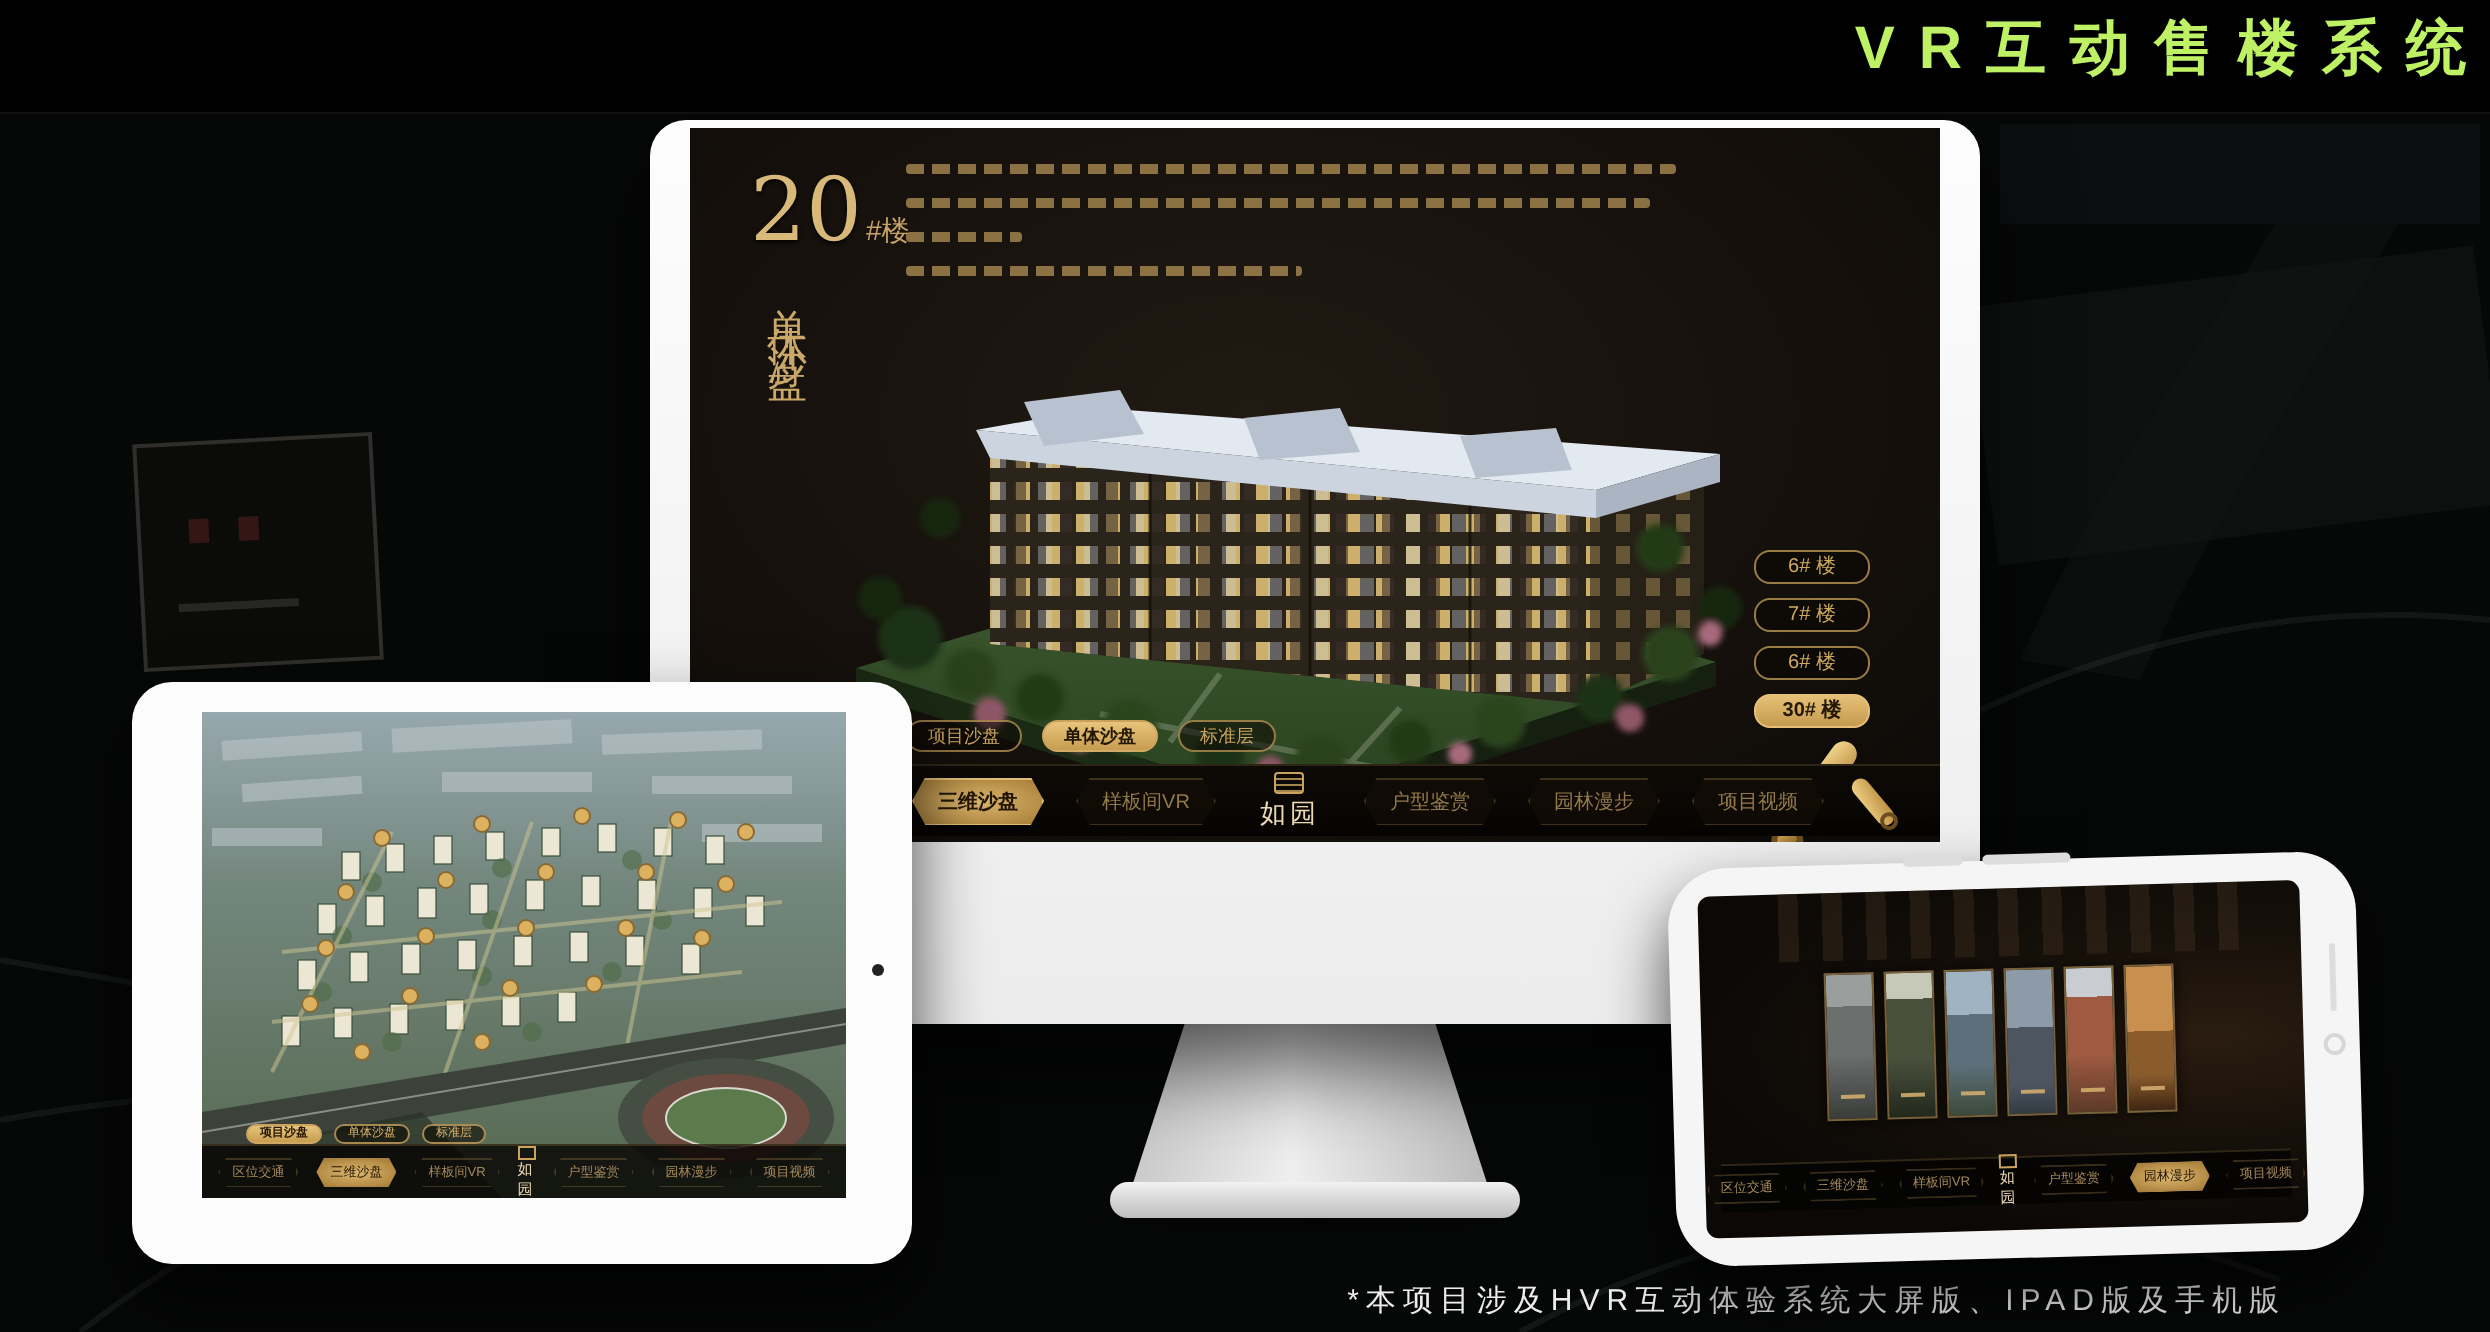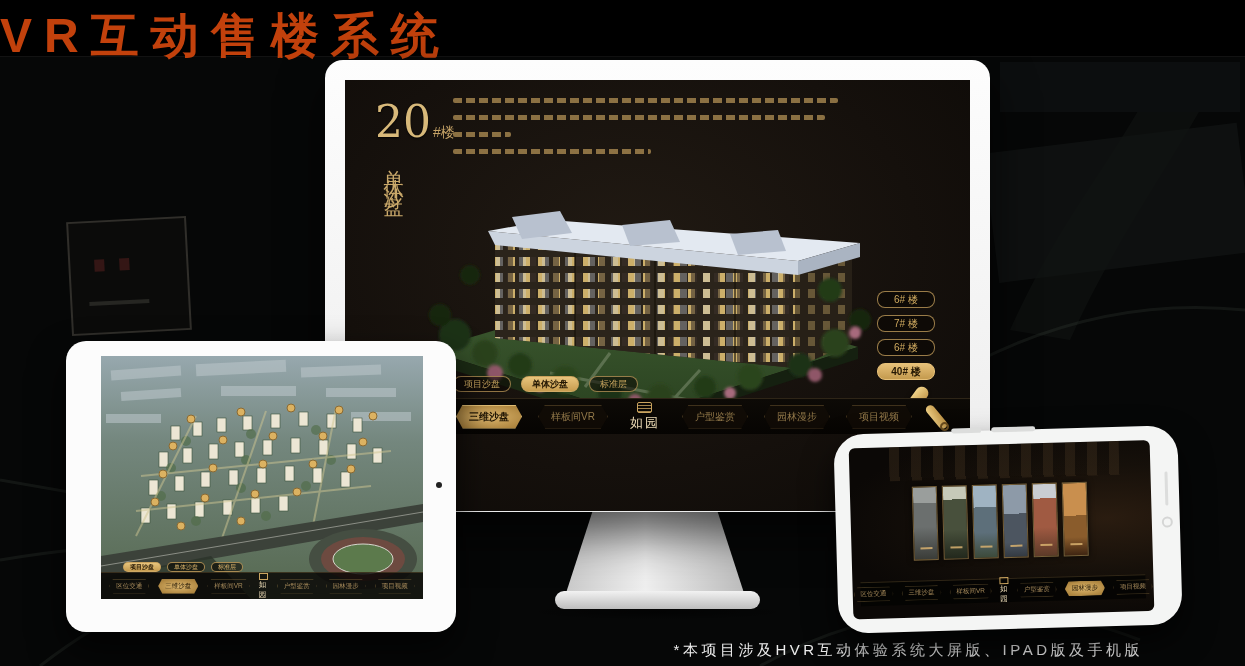--- a/index.html
+++ b/index.html
@@ -3,30 +3,30 @@
 <meta charset="utf-8">
 <style>
   * { margin:0; padding:0; box-sizing:border-box; }
   html,body { width:1245px; height:666px; overflow:hidden; background:#060707;
     font-family:"Liberation Sans", sans-serif; position:relative; }
 
   
   .bg-decor { position:absolute; inset:0; z-index:0; }
   .title-band { position:absolute; top:0; left:0; width:1245px; height:57px; background:#000;
     border-bottom:1px solid rgba(255,255,255,.07); z-index:2; }
-  .page-title { position:absolute; top:4px; left:0; width:1245px; text-align:left;
-    font-size:48px; font-weight:bold; color:#c2410c; letter-spacing:12px; z-index:3; }
+  .page-title { position:absolute; top:4px; left:0; width:1245px; text-align:right;
+    font-size:30px; font-weight:bold; color:#bef264; letter-spacing:12px; z-index:3; }
   .footnote { position:absolute; right:102px; bottom:6px; font-size:15px; color:#ededed;
     letter-spacing:3.5px; z-index:5; }
 
   
   .monitor { position:absolute; left:325px; top:60px; width:665px; height:452px;
     background:linear-gradient(#fdfdfd,#ececec); border-radius:18px;
     box-shadow:0 22px 45px rgba(0,0,0,.65); z-index:4; }
-  .monitor-screen { position:absolute; left:20px; top:20px; width:625px; height:431px;
+  .monitor-screen { position:absolute; left:20px; top:4px; width:625px; height:357px;
     background:radial-gradient(ellipse at 45% 40%, #211a13 0%, #15100c 60%, #0d0a07 100%);
     overflow:hidden;padding-left:39px; }
   .stand-neck { position:absolute; left:560px; top:512px; width:190px; height:82px;
     background:linear-gradient(90deg,#c7c7c7,#efefef 45%,#b9b9b9);
     clip-path:polygon(17% 0, 83% 0, 97% 100%, 3% 100%); z-index:3; }
   .stand-base { position:absolute; left:555px; top:591px; width:205px; height:18px;
     border-radius:9px; background:linear-gradient(#f2f2f2,#bdbdbd); z-index:3; }
   .stand-shadow { position:absolute; left:520px; top:604px; width:275px; height:16px;
     background:radial-gradient(ellipse, rgba(0,0,0,.55), transparent 70%); z-index:2; }
 
@@ -235,21 +235,21 @@
           <circle cx="415" cy="250" r="7" fill="#8f5668"></circle>
             <circle cx="455" cy="208" r="6" fill="#a76b7d"></circle>
         </g>
       </svg>
     </div>
 
     <div class="floor-col">
       <div class="floor-btn">6# 楼</div>
       <div class="floor-btn">7# 楼</div>
       <div class="floor-btn">6# 楼</div>
-      <div class="floor-btn active">40# 楼</div>
+      <div class="floor-btn active">30# 楼</div>
     </div>
 
     <div class="quill"></div>
 
     <div class="sub-tabs">
       <div class="sub-tab">项目沙盘</div>
       <div class="sub-tab active">单体沙盘</div>
       <div class="sub-tab">标准层</div>
     </div>
 

